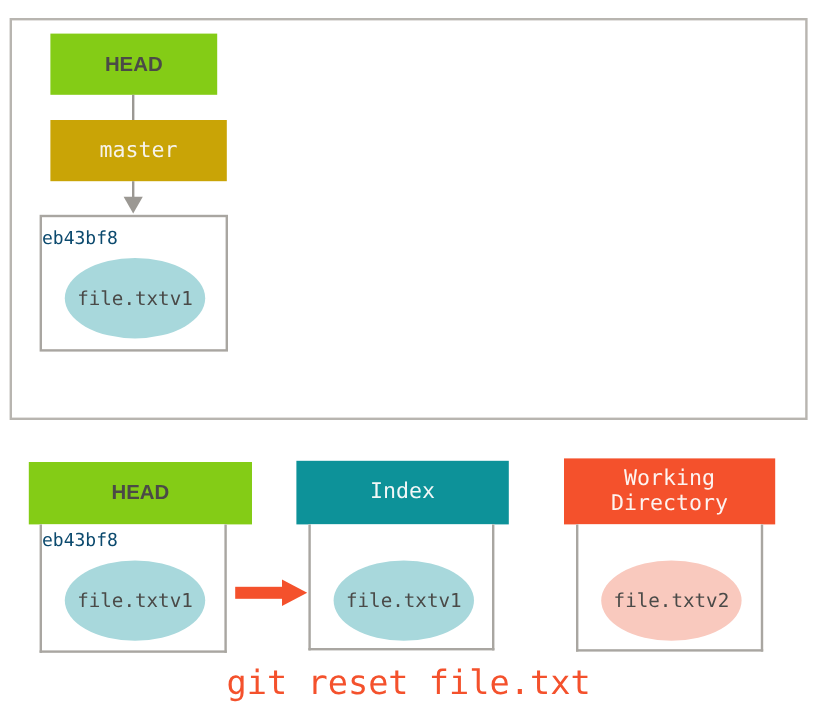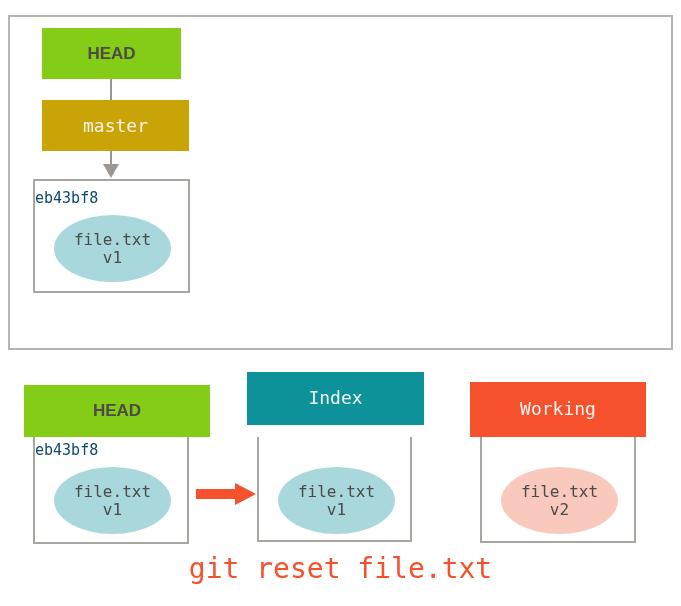--- a/index.html
+++ b/index.html
@@ -80,21 +80,21 @@
     right: 0;
     text-align: left;
     font-family: "DejaVu Sans Mono", monospace;
     color: #0c4a6e;
   }
 
   .blob {
     position: absolute;
     border-radius: 50% / 50%;
     display: flex;
-    flex-direction: column;
+    flex-direction: row;
     align-items: center;
     justify-content: center;
     font-family: "DejaVu Sans Mono", monospace;
     color: #4a4a48;
     line-height: 1.12;
   }
   .blob.blue { background: #a8d8dc; }
   .blob.pink { background: #f9c9be; }
 
   .repo-label {
@@ -162,33 +162,34 @@
   </div>
 
   <div class="abs" style="left:196px; top:483px; width:60px; height:22px;">
     <div class="abs" style="left:0; top:6px; width:42px; height:10px; background:#f4512c;"></div>
     <div class="abs" style="left:39px; top:0; width:0; height:0;
                 border-top:11px solid transparent;
                 border-bottom:11px solid transparent;
                 border-left:21px solid #f4512c;"></div>
   </div>
 
-  <div class="abs teal-chip" style="left:247px; top:372px; width:177px; height:53px; font-size:18px;">
+  <div class="abs teal-chip" style="left:247px; top:384px; width:177px; height:53px; font-size:18px;">
     <span>Index</span>
   </div>
   <div class="abs commit-box" style="left:257px; top:437px; width:155px; height:105px; border-top:none;">
     <div class="blob blue" style="left:19px; top:30px; width:117px; height:67px; font-size:16px;">
       <span>file.txt</span>
       <span>v1</span>
     </div>
   </div>
 
   <div class="abs red-chip" style="left:470px; top:382px; width:176px; height:55px; font-size:18px;align-items:center;">
     <div>
       <div>Working</div>
+      <div>Directory</div>
     </div>
   </div>
   <div class="abs commit-box" style="left:480px; top:437px; width:156px; height:106px; border-top:none;">
     <div class="blob pink" style="left:19px; top:30px; width:117px; height:67px; font-size:16px;">
       <span>file.txt</span>
       <span>v2</span>
     </div>
   </div>
 
   <div class="cmd-text" style="top:552px; font-size:28px;">git reset file.txt</div>

